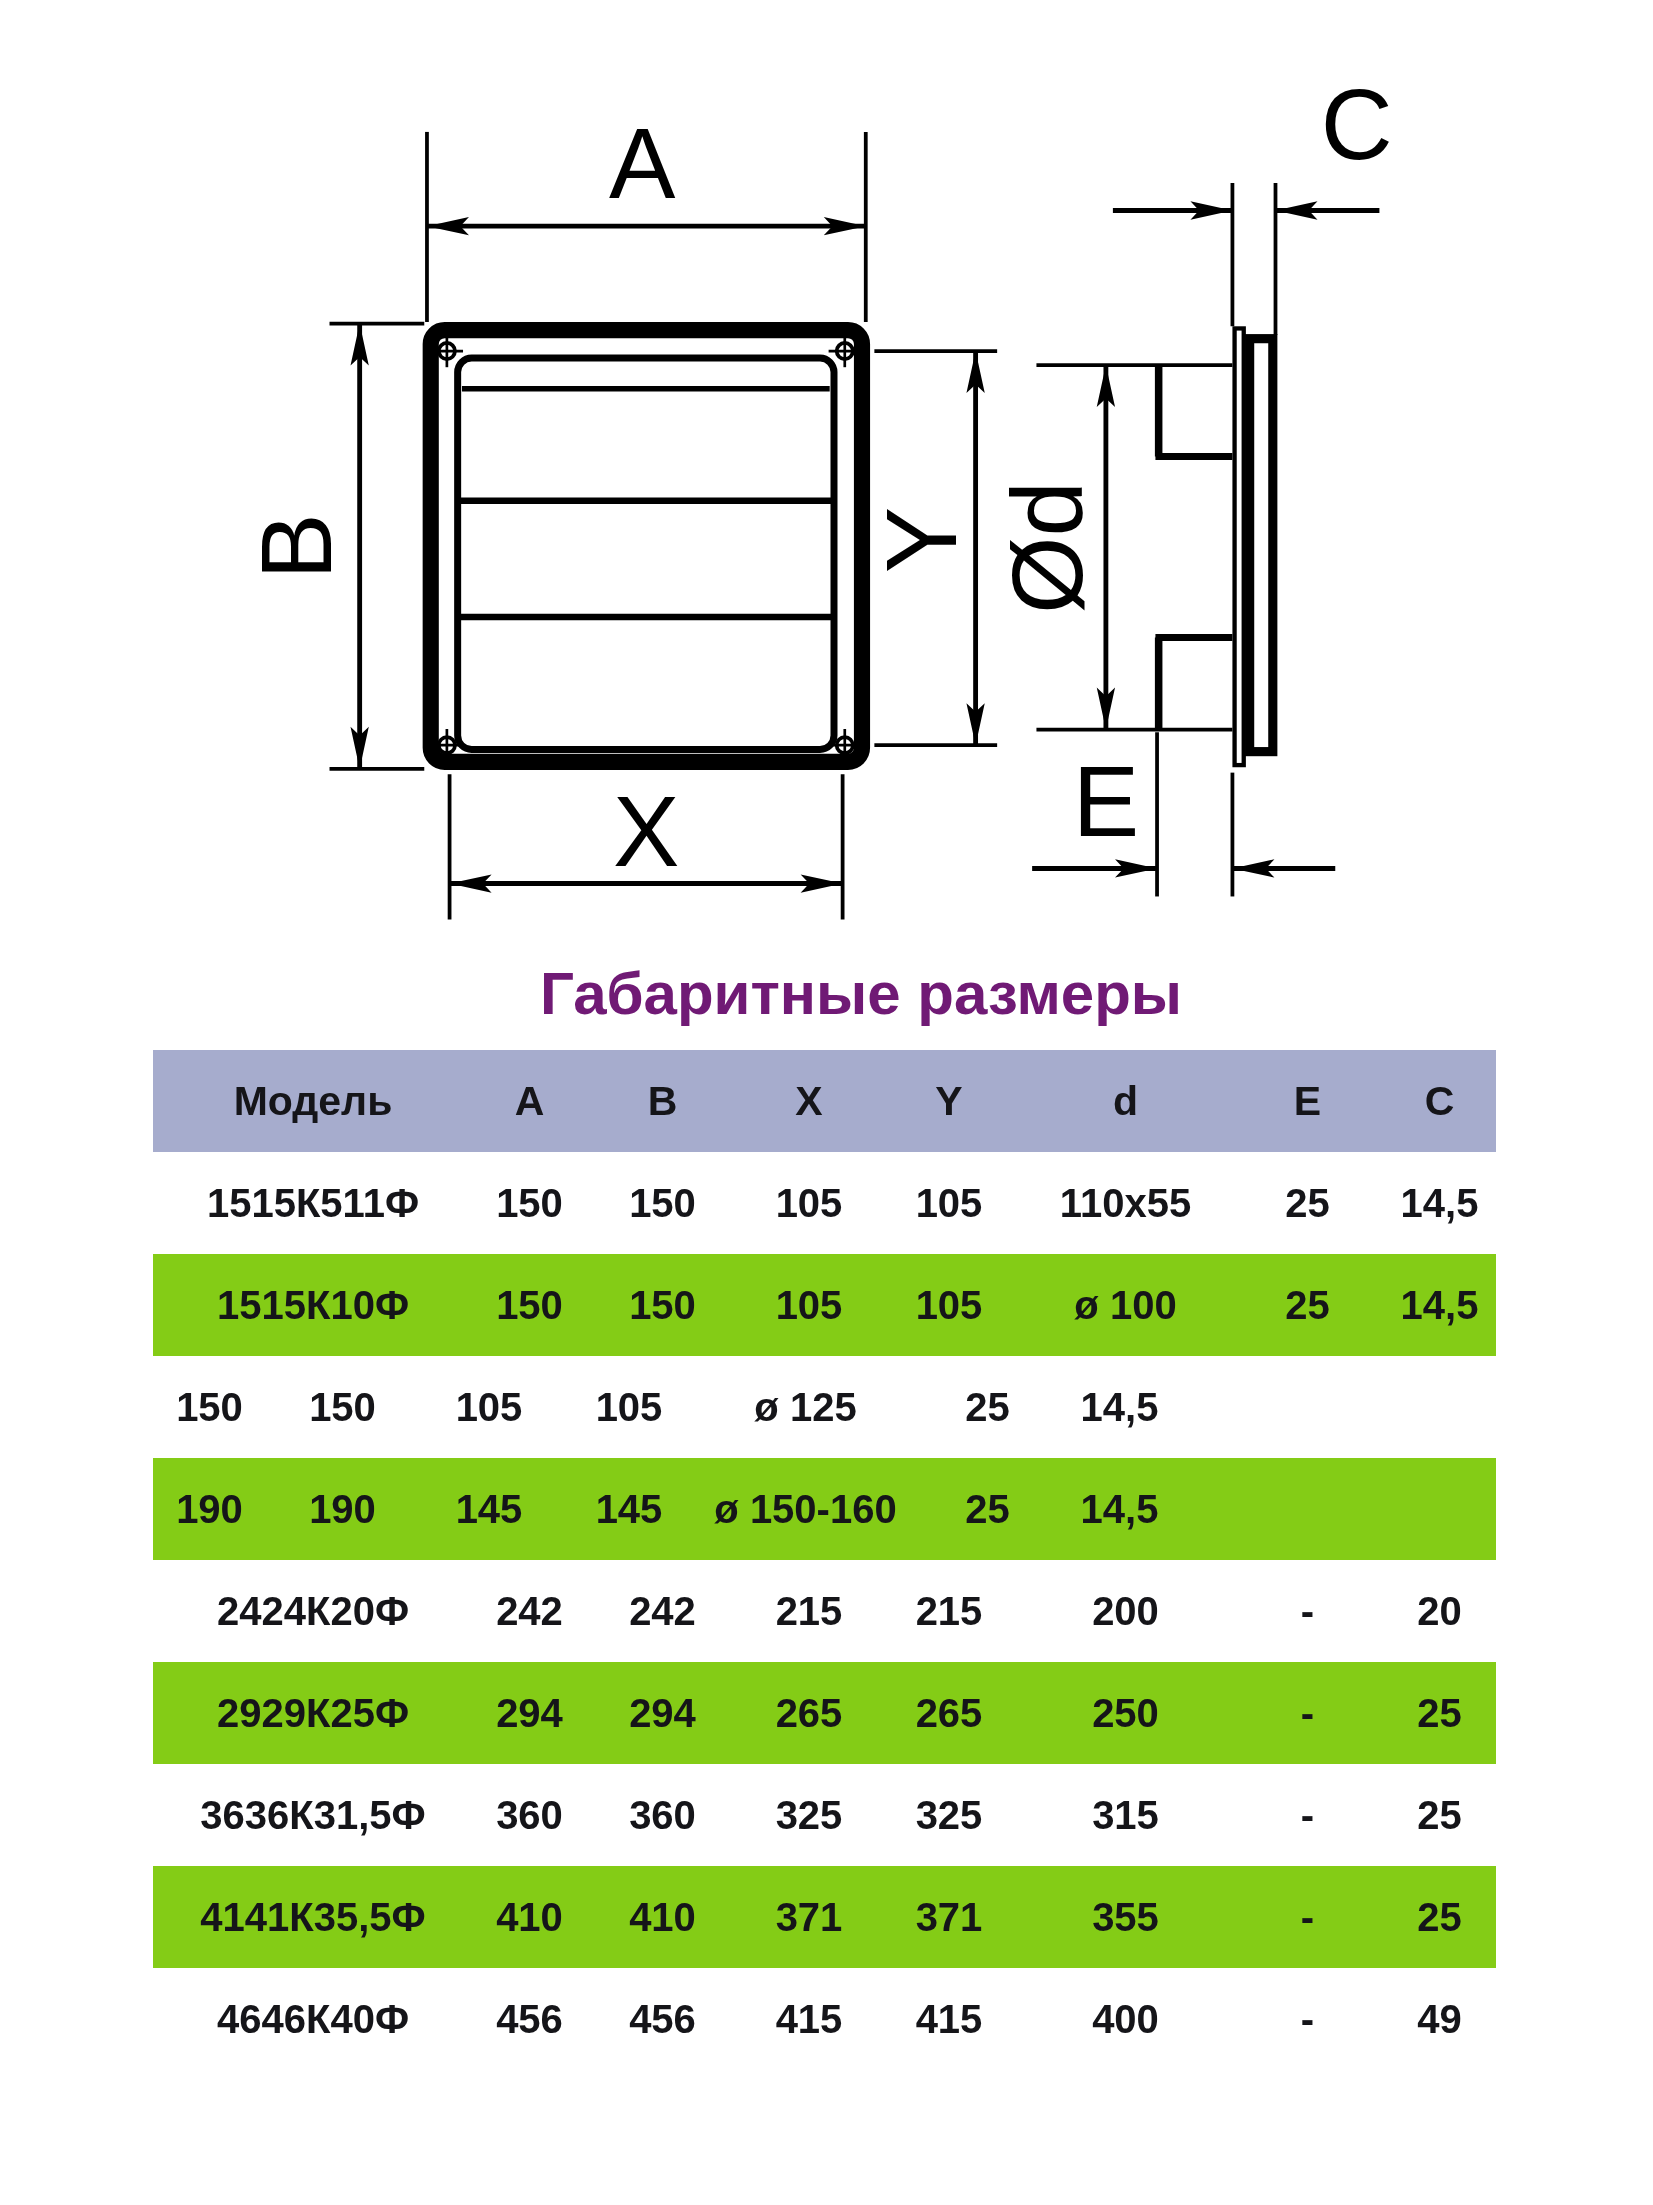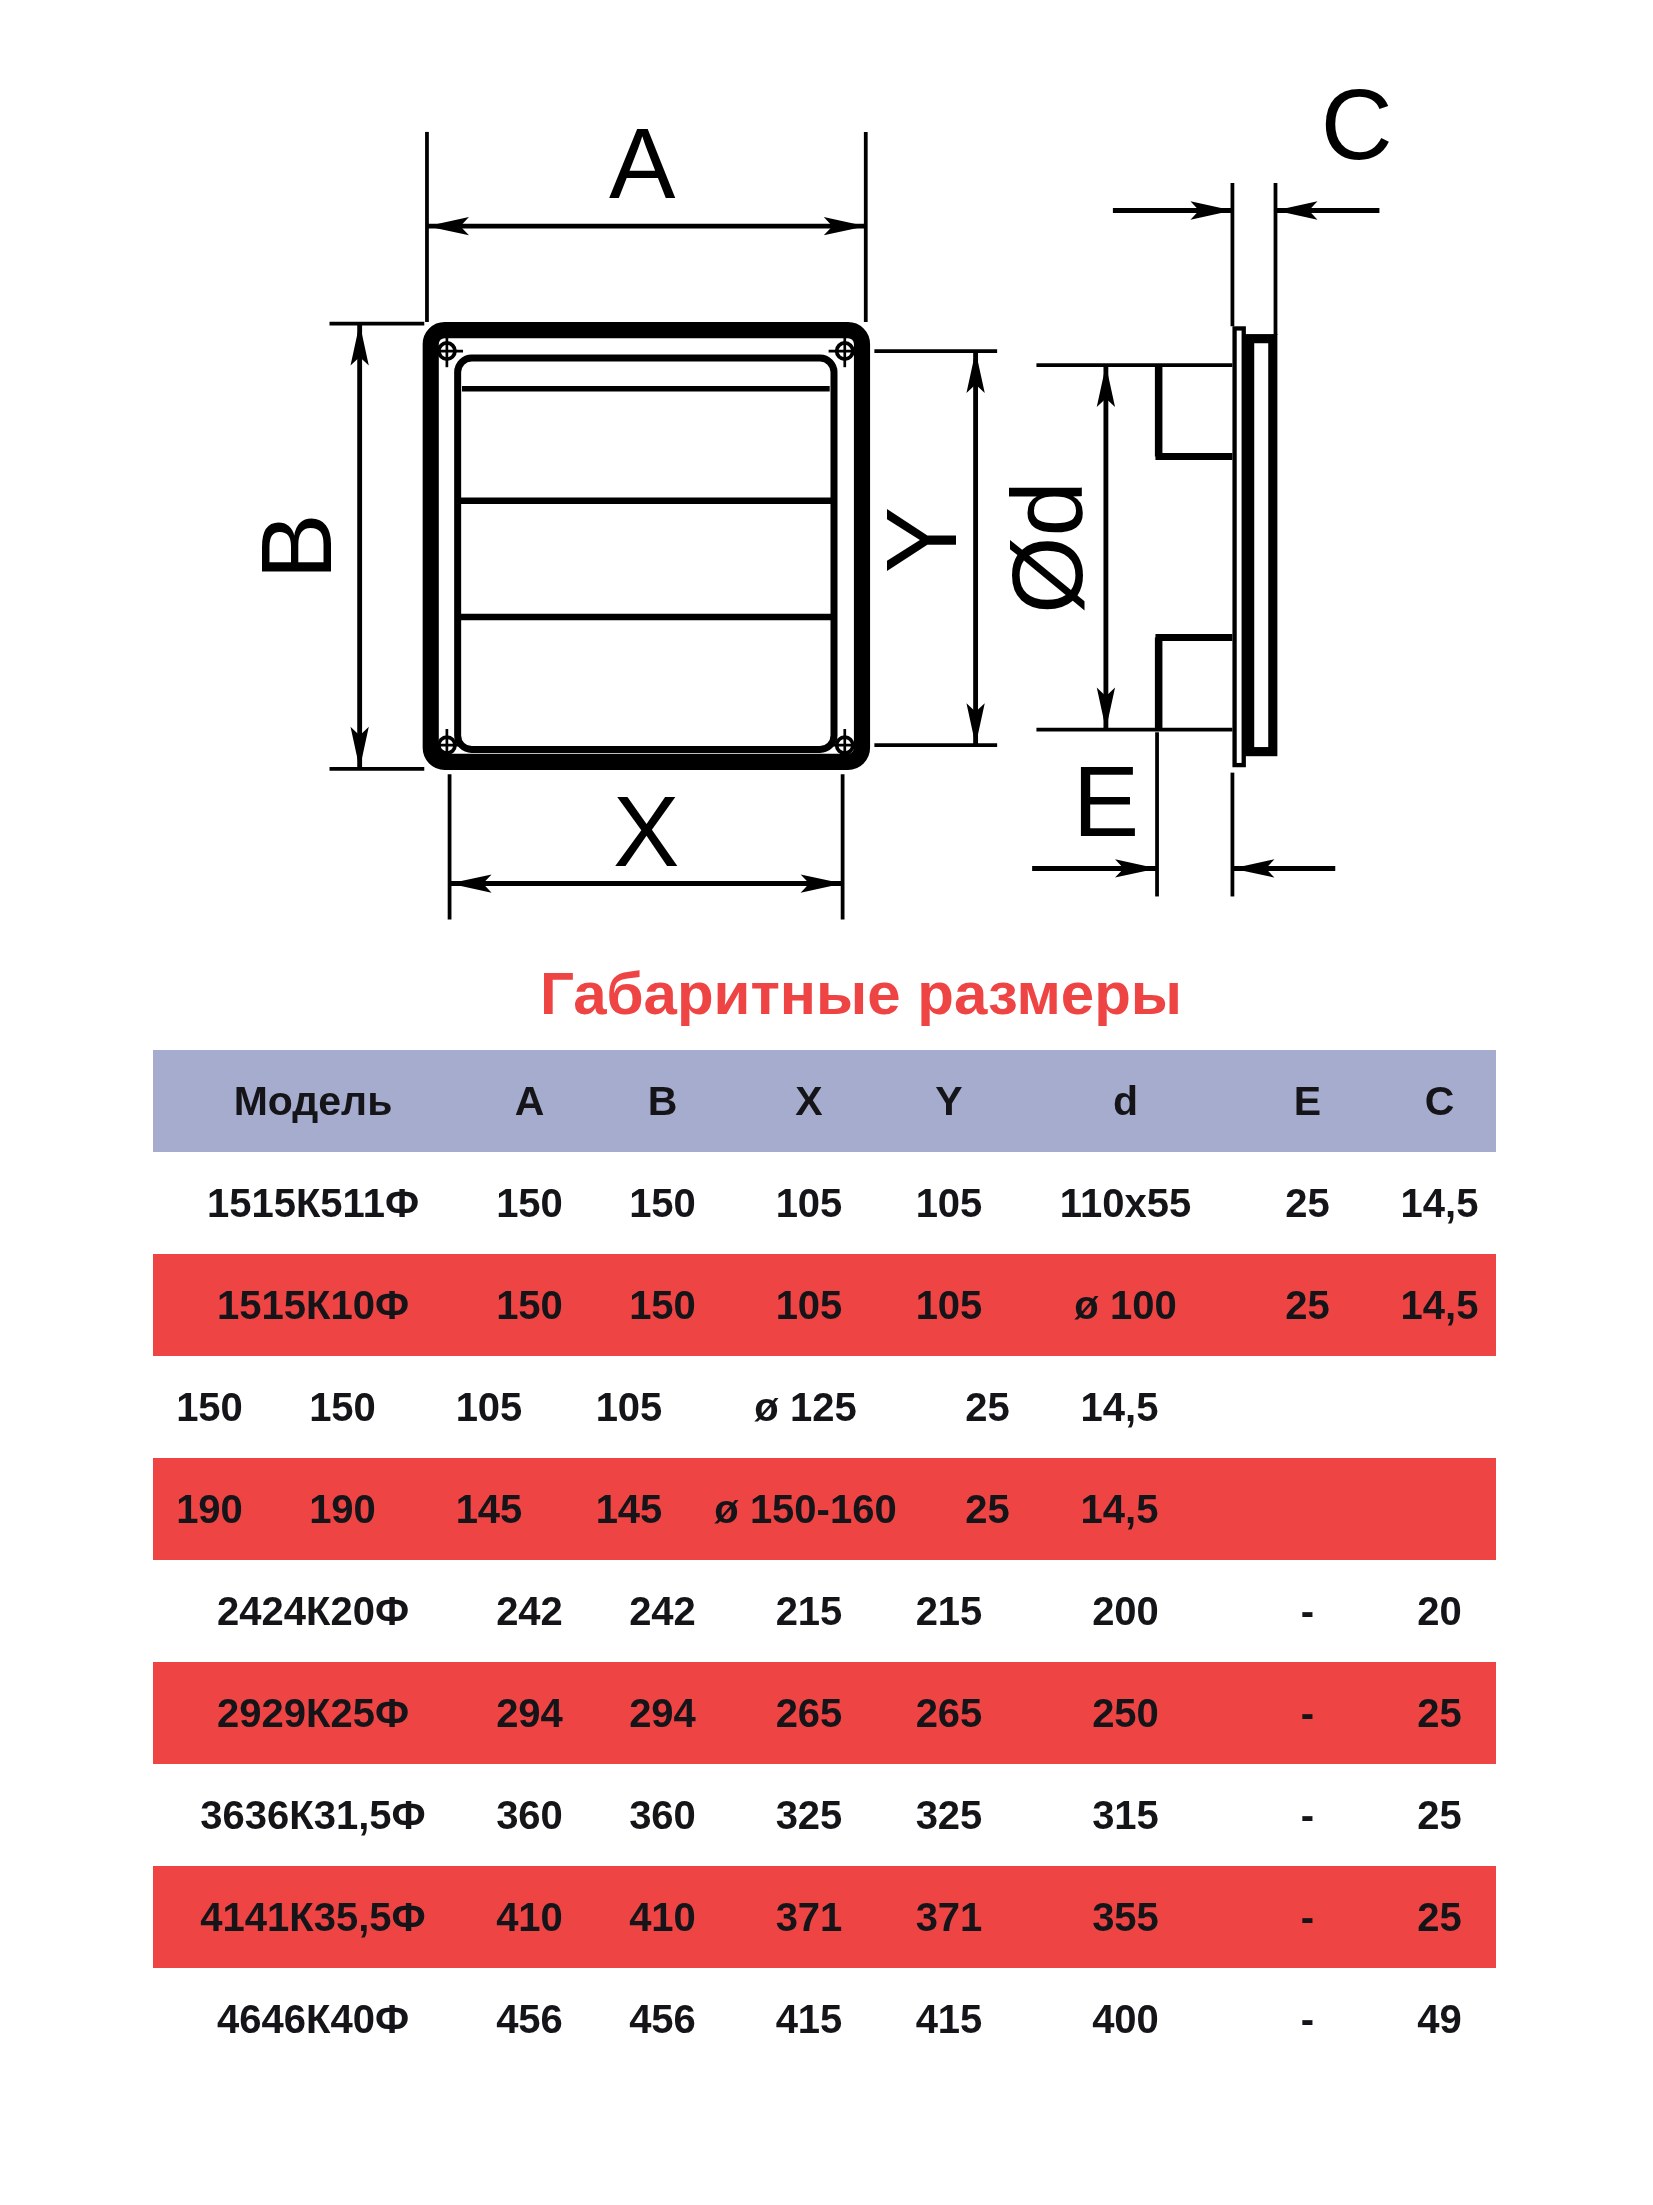--- a/index.html
+++ b/index.html
@@ -8,27 +8,27 @@
 
   
   .drawing{position:absolute;left:0;top:0;}
   .ext{stroke:#000;stroke-width:7;fill:none;}
   .dimline{stroke:#000;stroke-width:9;fill:none;}
   .arrow{fill:#000;stroke:none;}
   .dimtext{font-family:"Liberation Sans",sans-serif;font-size:185px;fill:#000;}
 
   
   .page-title{position:absolute;left:861px;top:959px;transform:translateX(-50%);
-    font-size:60px;font-weight:700;white-space:nowrap;color:#ef4444;}
+    font-size:60px;font-weight:700;white-space:nowrap;color:#701a75;}
 
   
   .dim-table{position:absolute;left:153px;top:1050px;width:1343px;}
   .trow{display:flex;align-items:center;height:102px;background:#ffffff;}
   .trow.head{background:#a6accd;font-size:41px;font-weight:700;}
-  .trow.alt{background:#ef4444;}
+  .trow.alt{background:#84cc16;}
   .trow{font-size:40px;font-weight:600;}
   .cell{text-align:center;white-space:nowrap;}
   .c-model{width:320px;}
   .c-a{width:113px;}
   .c-b{width:153px;}
   .c-x{width:140px;}
   .c-y{width:140px;}
   .c-d{width:213px;}
   .c-e{width:151px;}
   .c-c{width:113px;}

